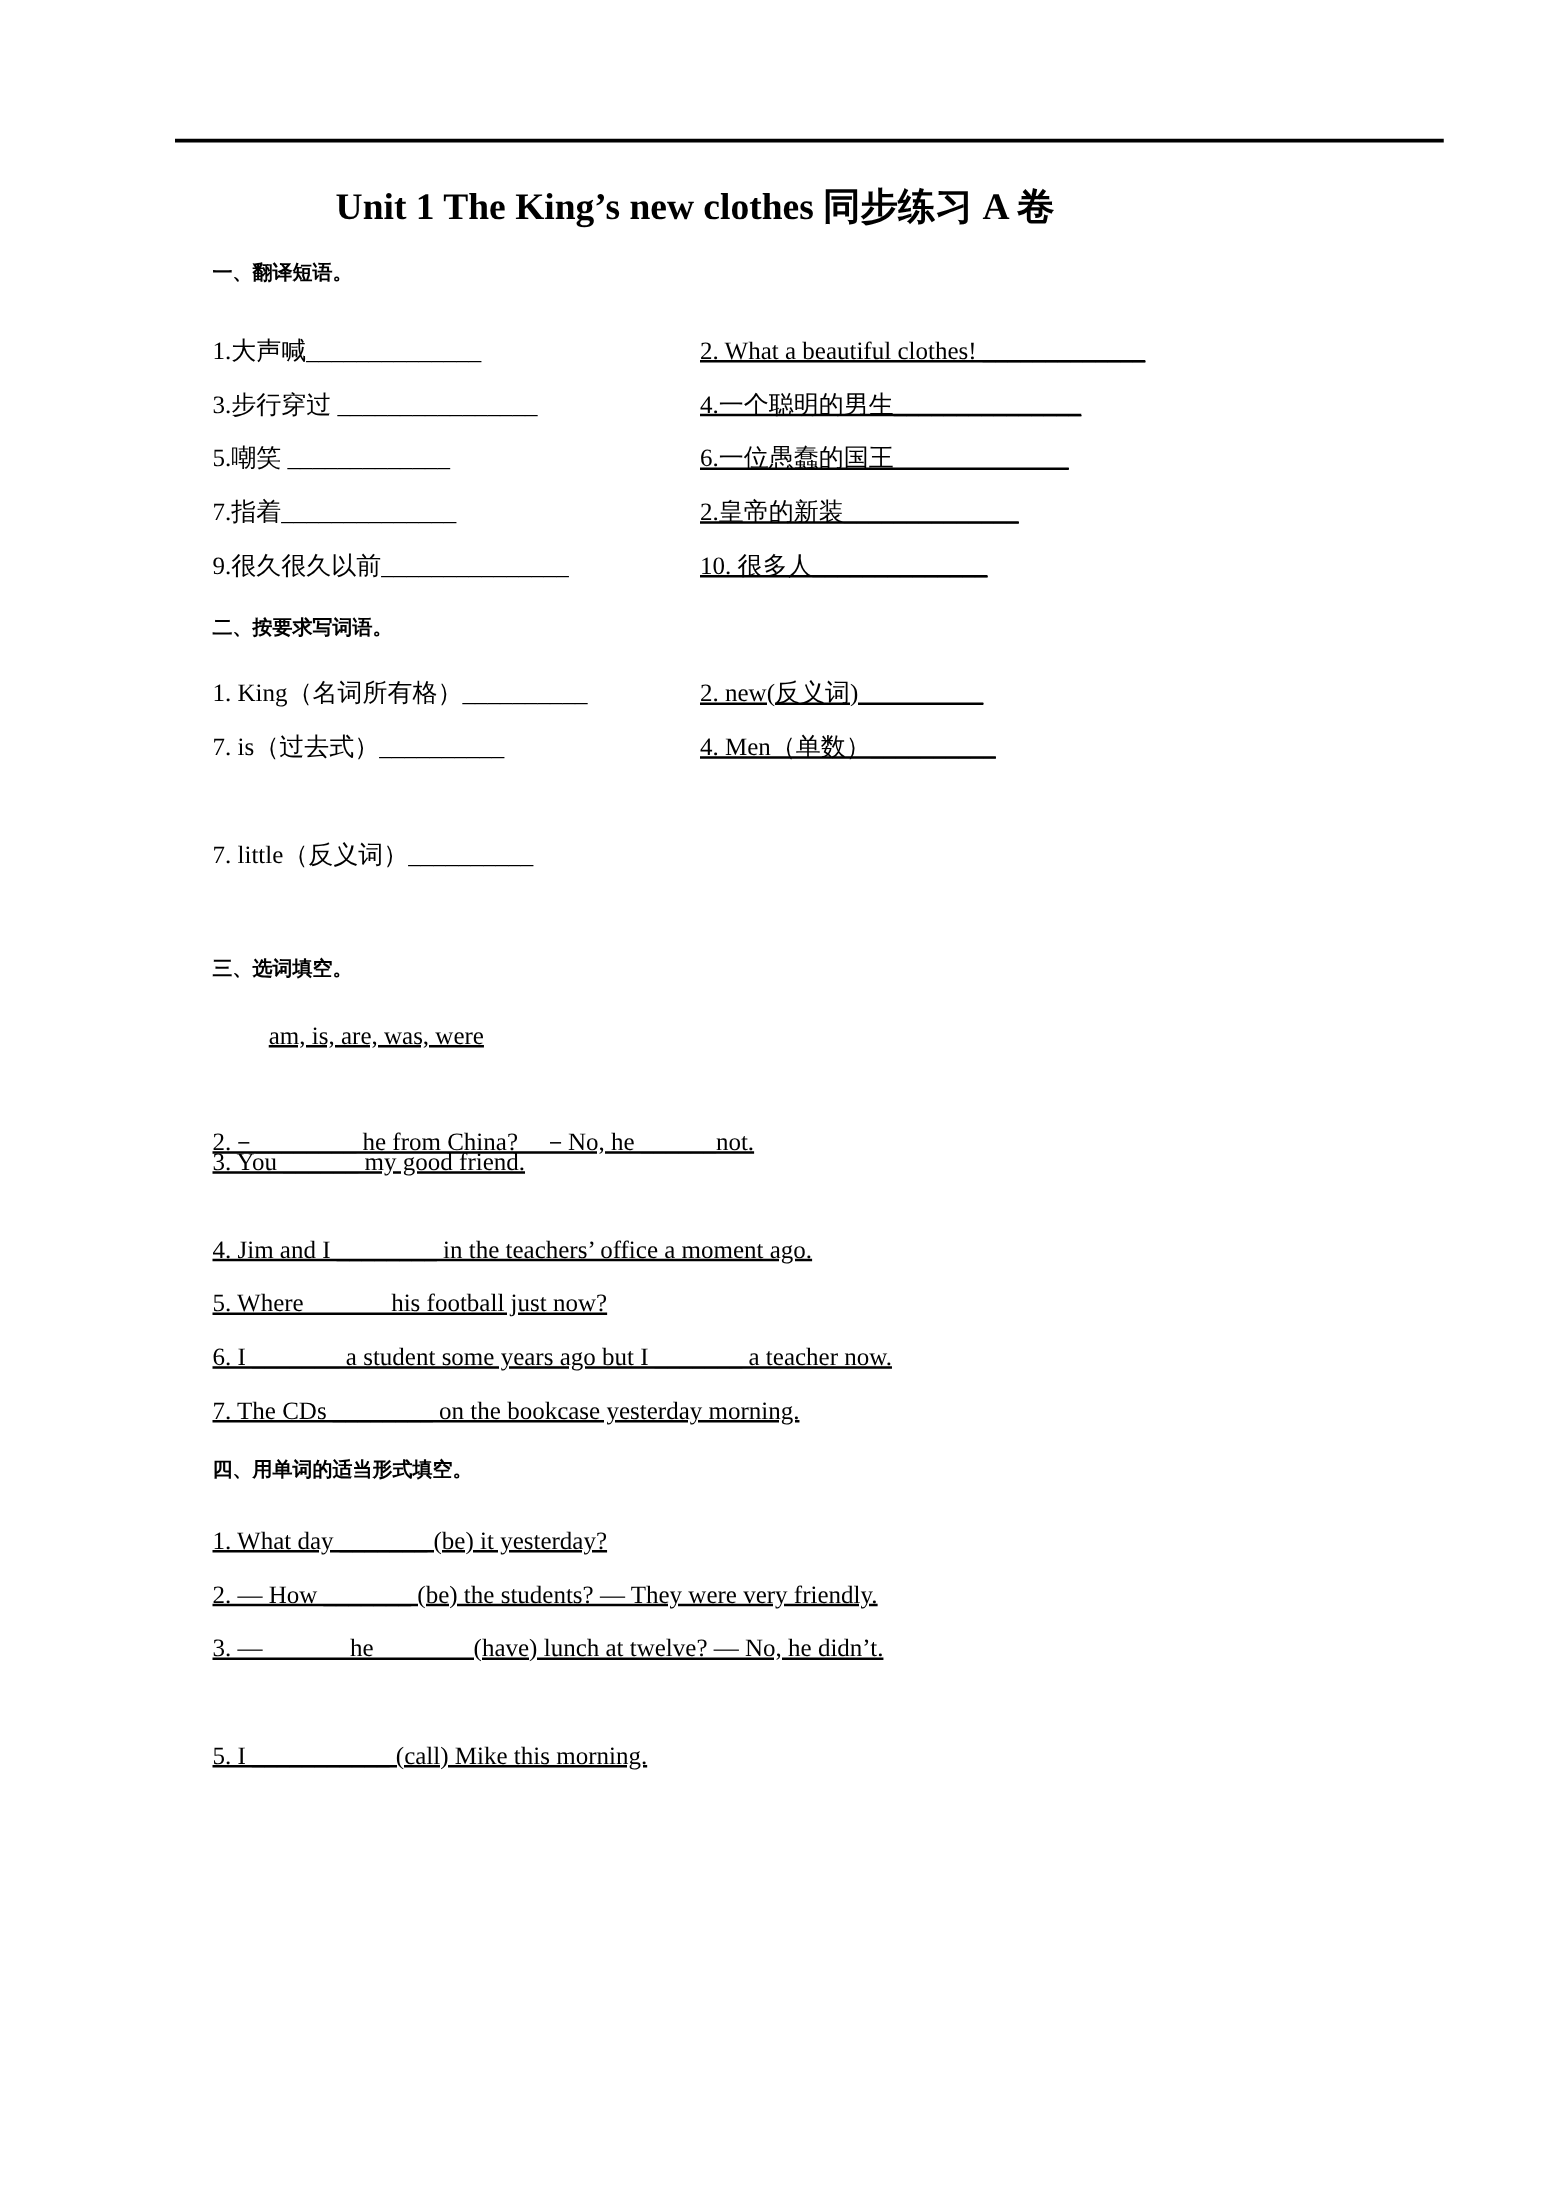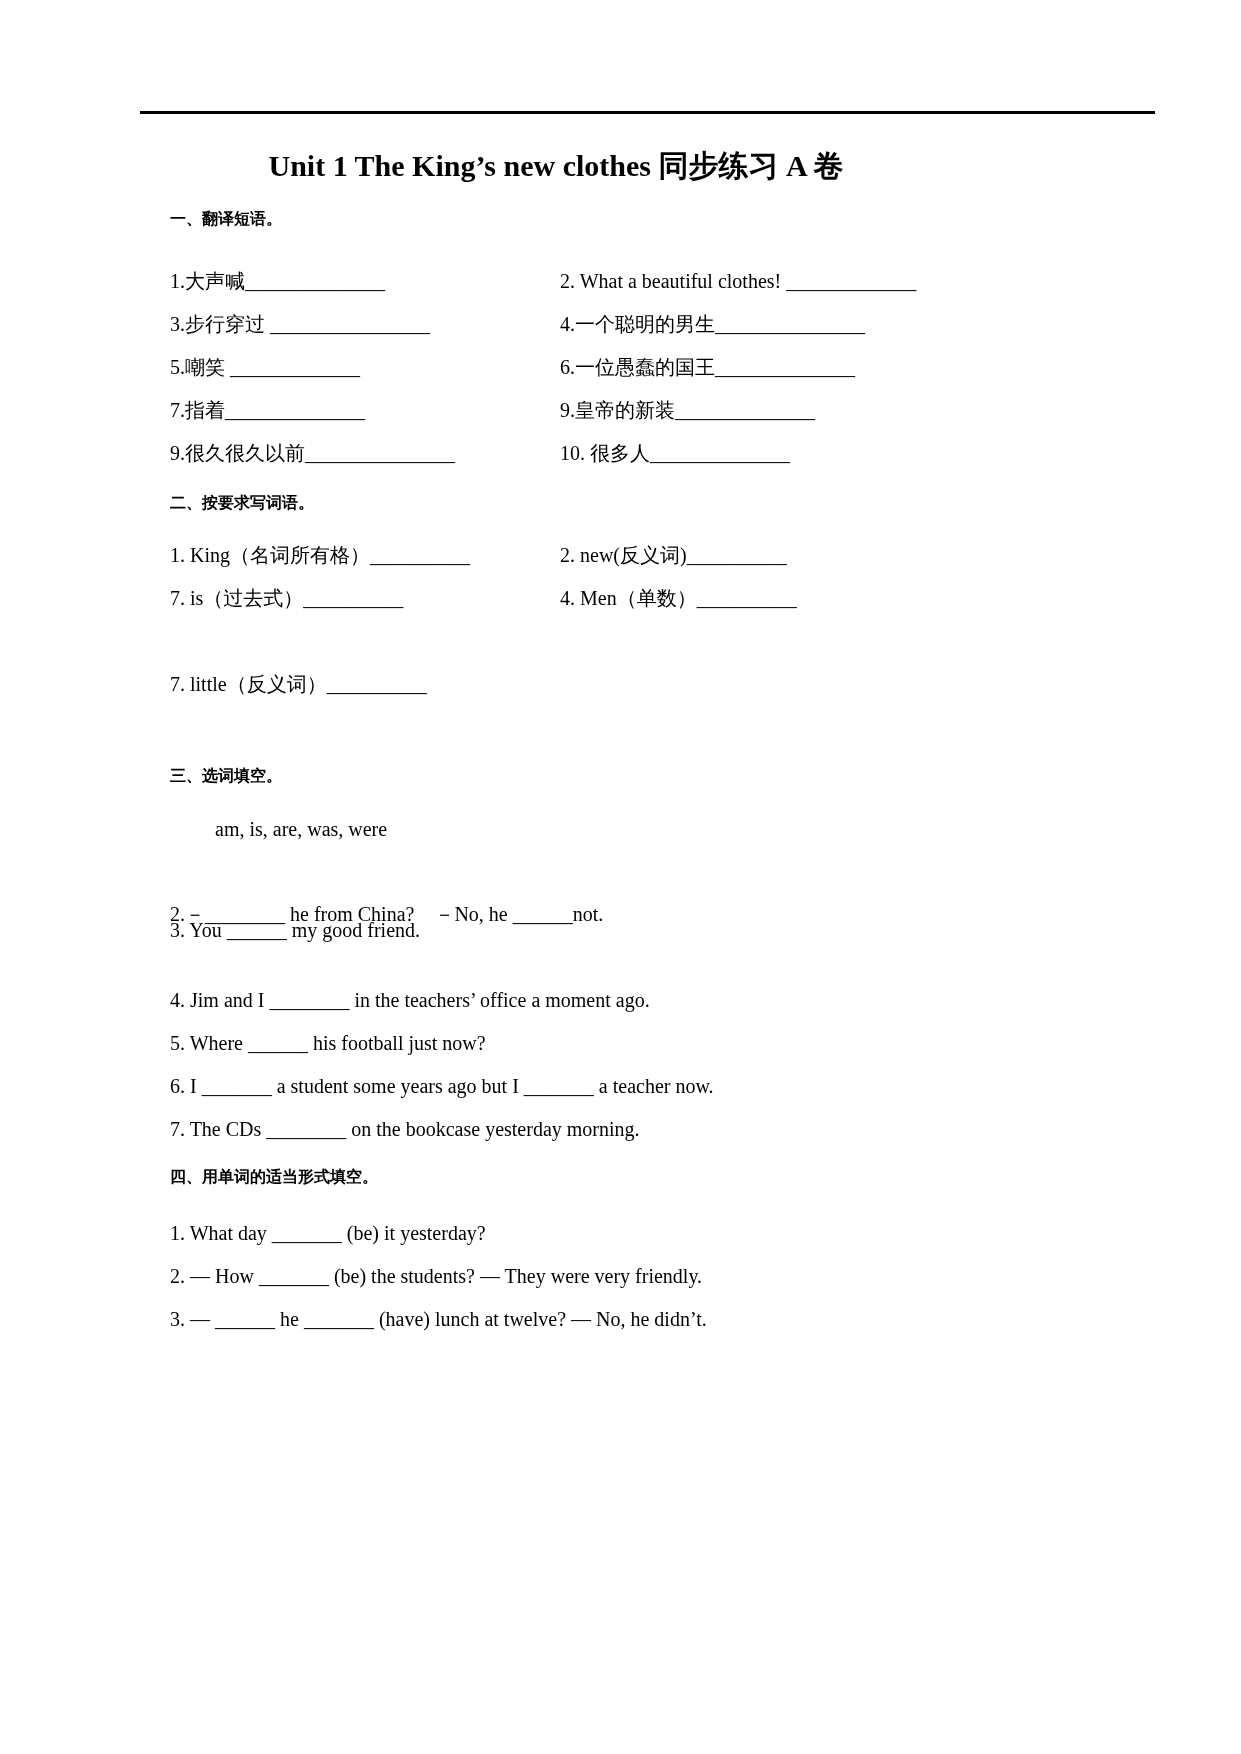--- a/index.html
+++ b/index.html
@@ -45,20 +45,21 @@
     font-weight:bold;
     line-height:32px;
     white-space:pre;
   }
   .line {
     position:absolute;
     left:0;
     font-size:20px;
     line-height:26px;
     white-space:pre;
+    text-decoration:underline;
   }
   .line .l {
     display:inline-block;
     width:390px;
     vertical-align:top;
     white-space:pre;
   }
   .indent { left:45px; }
 </style>
 </head>
@@ -68,21 +69,21 @@
 
 <div class="content">
 
   <div class="doc-title">Unit 1 The King’s new clothes 同步练习 A 卷</div>
 
   <div class="section-heading" style="top:203px">一、翻译短语。</div>
 
   <div class="line" style="top:268px"><span class="l">1.大声喊______________</span><span>2. What a beautiful clothes! _____________</span></div>
   <div class="line" style="top:311px"><span class="l">3.步行穿过 ________________</span><span>4.一个聪明的男生_______________</span></div>
   <div class="line" style="top:354px"><span class="l">5.嘲笑 _____________</span><span>6.一位愚蠢的国王______________</span></div>
-  <div class="line" style="top:397px"><span class="l">7.指着______________</span><span>9.皇帝的新装______________</span></div>
+  <div class="line" style="top:397px"><span class="l">7.指着______________</span><span>2.皇帝的新装______________</span></div>
   <div class="line" style="top:440px"><span class="l">9.很久很久以前_______________</span><span>10. 很多人______________</span></div>
 
   <div class="section-heading" style="top:487px">二、按要求写词语。</div>
 
   <div class="line" style="top:542px"><span class="l">1. King（名词所有格）__________</span><span>2. new(反义词)__________</span></div>
   <div class="line" style="top:585px"><span class="l">7. is（过去式）__________</span><span>4. Men（单数）__________</span></div>
   <div class="line" style="top:671px"><span class="l">7. little（反义词）__________</span></div>
 
   <div class="section-heading" style="top:760px">三、选词填空。</div>
 
@@ -93,14 +94,15 @@
   <div class="line" style="top:987px">4. Jim and I ________ in the teachers’ office a moment ago.</div>
   <div class="line" style="top:1030px">5. Where ______ his football just now?</div>
   <div class="line" style="top:1073px">6. I _______ a student some years ago but I _______ a teacher now.</div>
   <div class="line" style="top:1116px">7. The CDs ________ on the bookcase yesterday morning.</div>
 
   <div class="section-heading" style="top:1161px">四、用单词的适当形式填空。</div>
 
   <div class="line" style="top:1220px">1. What day _______ (be) it yesterday?</div>
   <div class="line" style="top:1263px">2. — How _______ (be) the students? — They were very friendly.</div>
   <div class="line" style="top:1306px">3. — ______ he _______ (have) lunch at twelve? — No, he didn’t.</div>
+  <div class="line" style="top:1392px">5. I ___________ (call) Mike this morning.</div>
 
 </div>
 
 </body></html>

